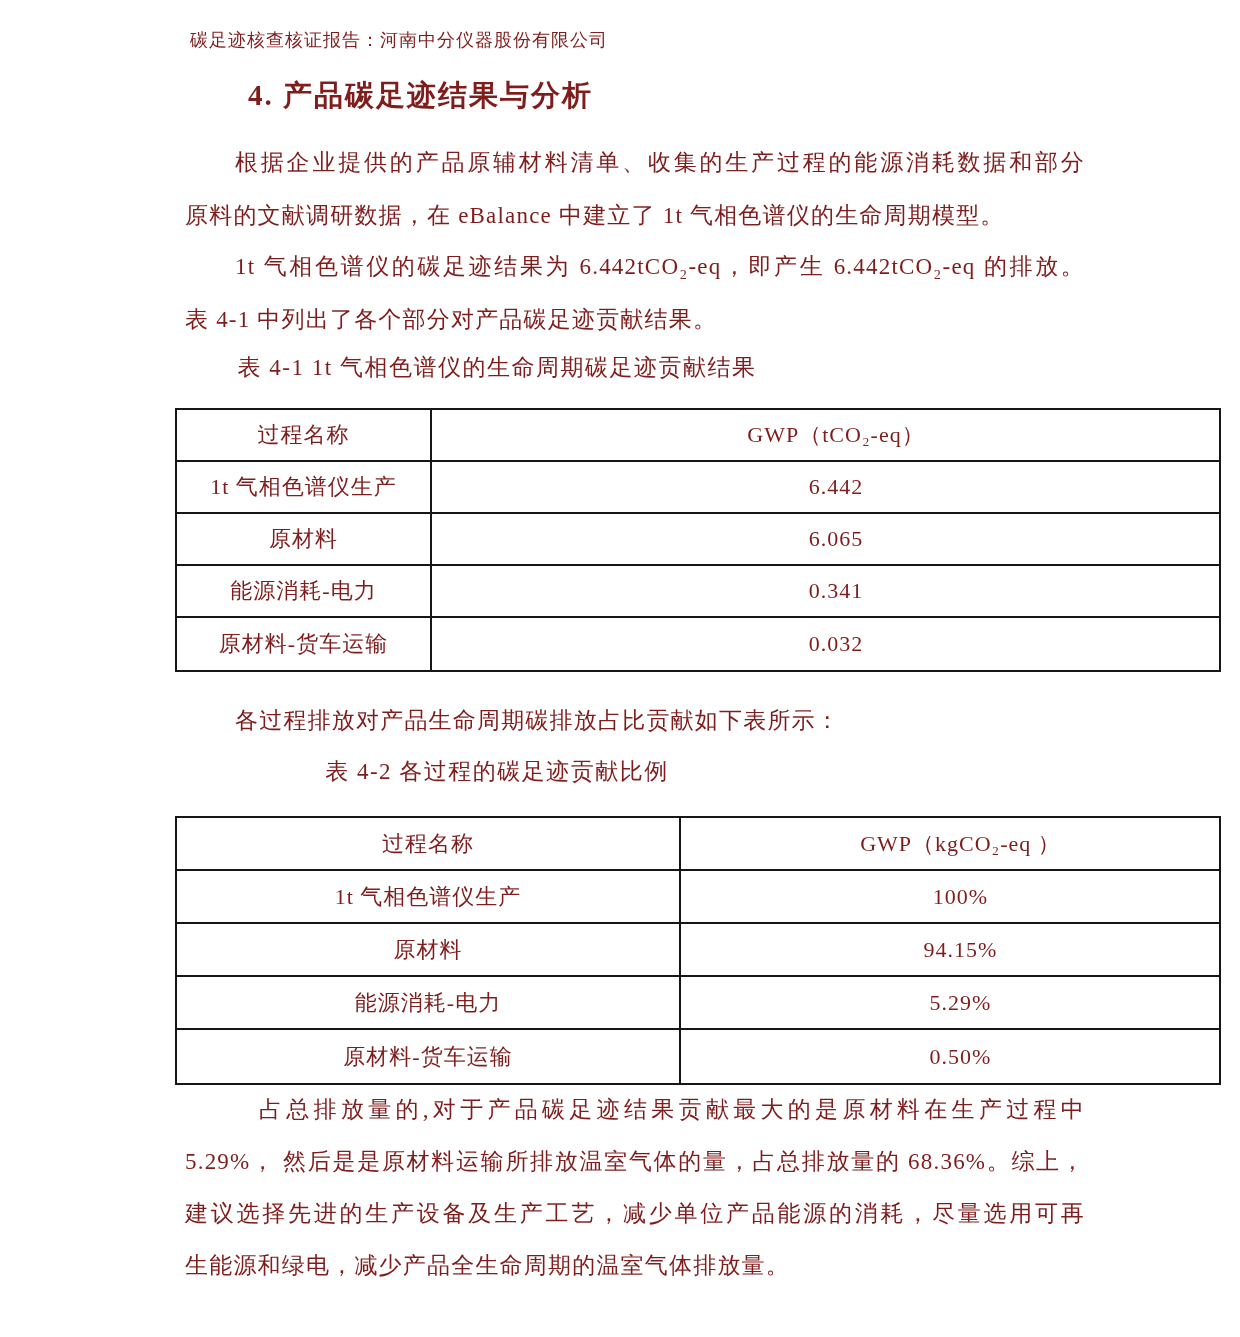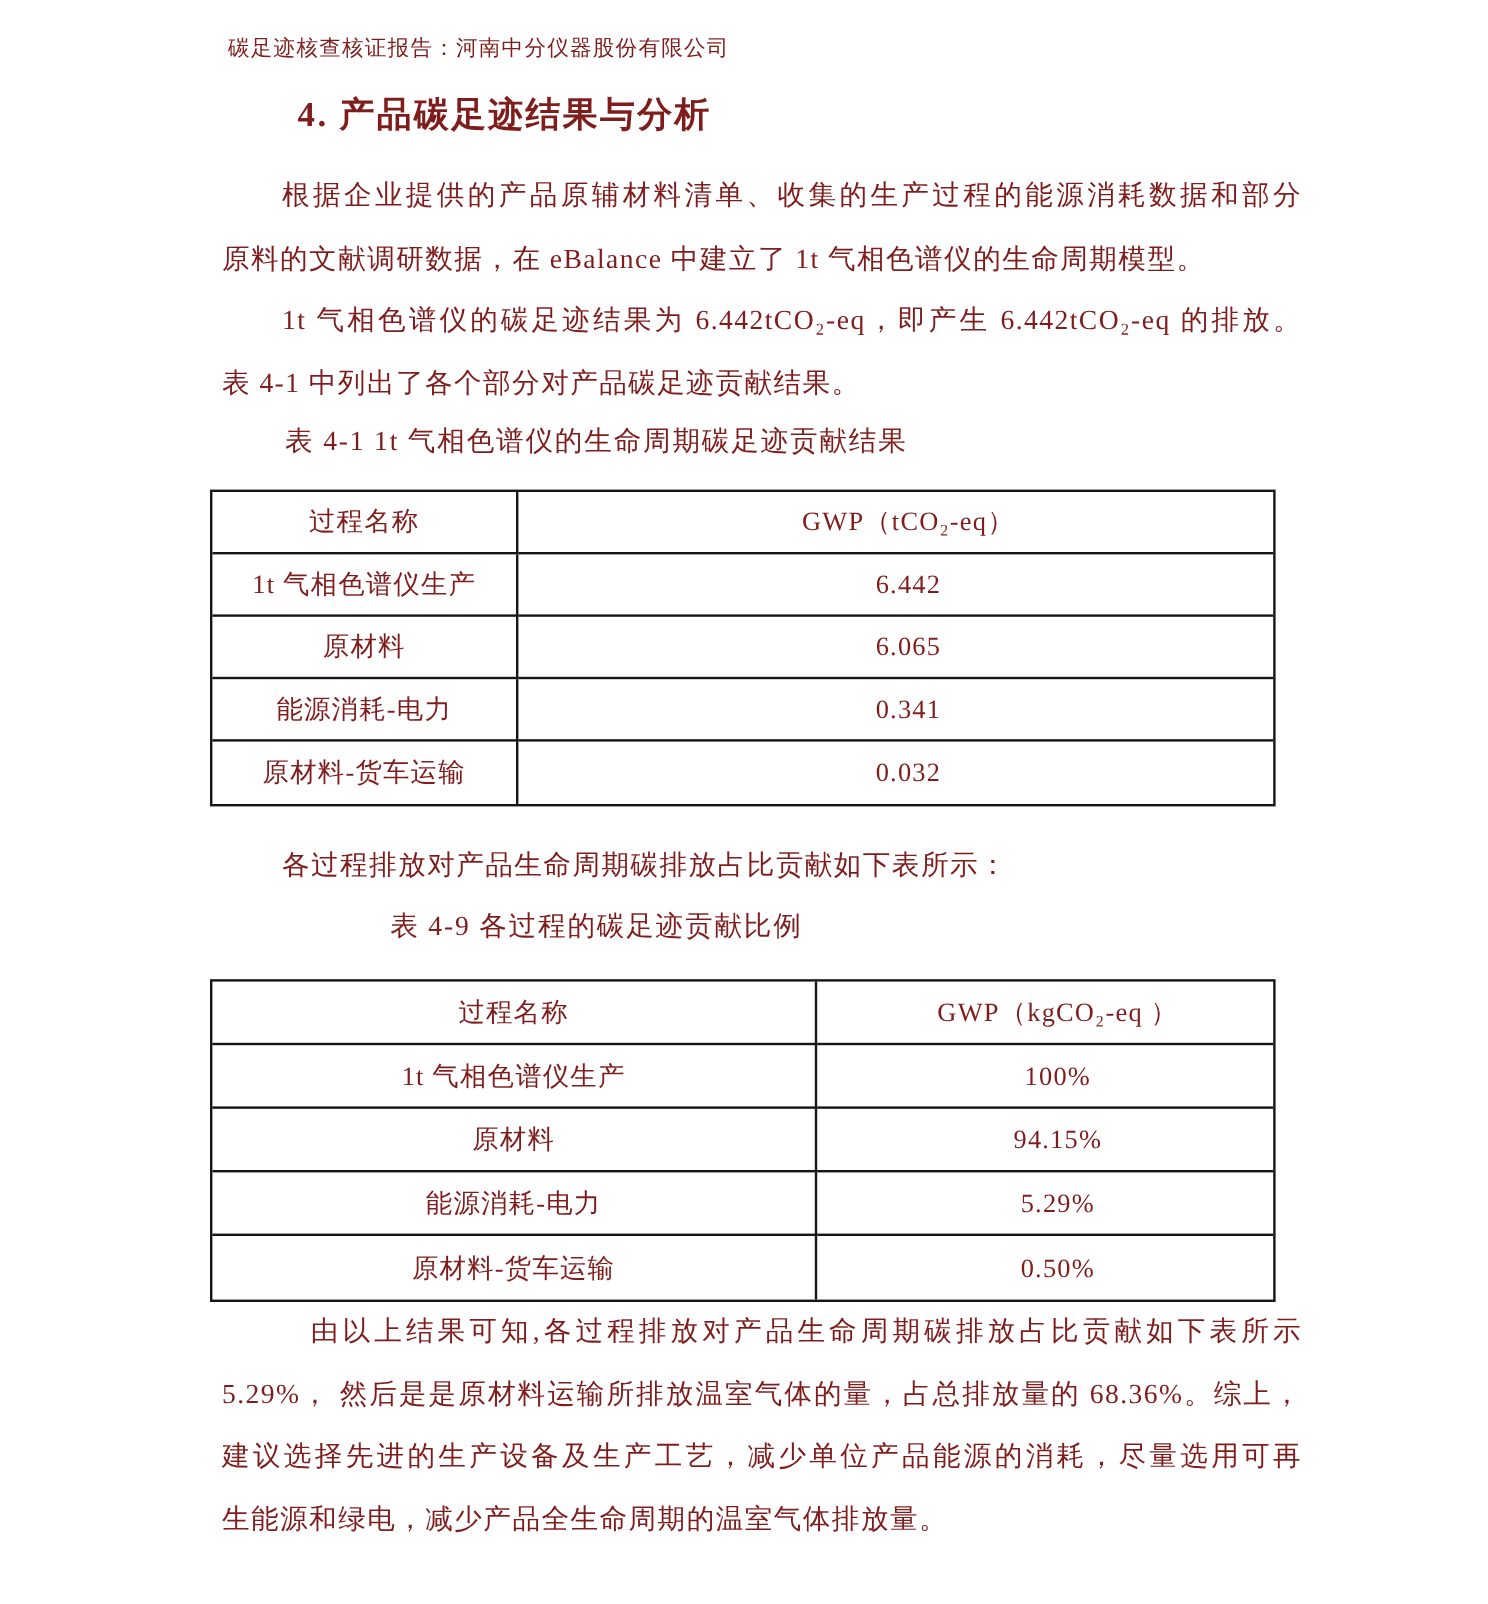--- a/index.html
+++ b/index.html
@@ -51,21 +51,21 @@
     width: 994px;
     text-align: center;
     font-size: 23px;
     letter-spacing: 1.5px;
   }
   .cap1 { top: 352px; }
   .cap2 { top: 756px; }
   .tbl {
     position: absolute;
     left: 175px;
-    width: 888px;
+    width: 1046px;
     display: grid;
     border: 2px solid #161616;
     box-sizing: border-box;
     background: #ffffff;
   }
   .tbl1 { top: 408px; grid-template-columns: 255px 1fr; grid-auto-rows: 52px; }
   .tbl2 { top: 816px; grid-template-columns: 504px 1fr; grid-auto-rows: 53px; }
   .cell {
     display: flex;
     align-items: center;
@@ -116,39 +116,39 @@
     <div class="cell c-last">0.341</div>
 
     <div class="cell r-last">原材料-货车运输</div>
     <div class="cell c-last r-last">0.032</div>
   </div>
 
   <div class="para pmid">
     <div class="ll ind">各过程排放对产品生命周期碳排放占比贡献如下表所示：</div>
   </div>
 
-  <div class="caption cap2">表 4-9 各过程的碳足迹贡献比例</div>
+  <div class="caption cap2">表 4-2 各过程的碳足迹贡献比例</div>
 
   <div class="tbl tbl2">
     <div class="cell">过程名称</div>
     <div class="cell c-last">GWP（kgCO₂-eq ）</div>
 
     <div class="cell">1t 气相色谱仪生产</div>
     <div class="cell c-last">100%</div>
 
     <div class="cell">原材料</div>
     <div class="cell c-last">94.15%</div>
 
     <div class="cell">能源消耗-电力</div>
     <div class="cell c-last">5.29%</div>
 
     <div class="cell r-last">原材料-货车运输</div>
     <div class="cell c-last r-last">0.50%</div>
   </div>
 
   <div class="para p3">
-    <div class="jl ind3">由以上结果可知,各过程排放对产品生命周期碳排放占比贡献如下表所示</div>
+    <div class="jl ind3">占总排放量的,对于产品碳足迹结果贡献最大的是原材料在生产过程中</div>
     <div class="jl">5.29%， 然后是是原材料运输所排放温室气体的量，占总排放量的 68.36%。综上，</div>
     <div class="jl">建议选择先进的生产设备及生产工艺，减少单位产品能源的消耗，尽量选用可再</div>
     <div class="ll">生能源和绿电，减少产品全生命周期的温室气体排放量。</div>
   </div>
 
 </div>
 
 </body></html>

